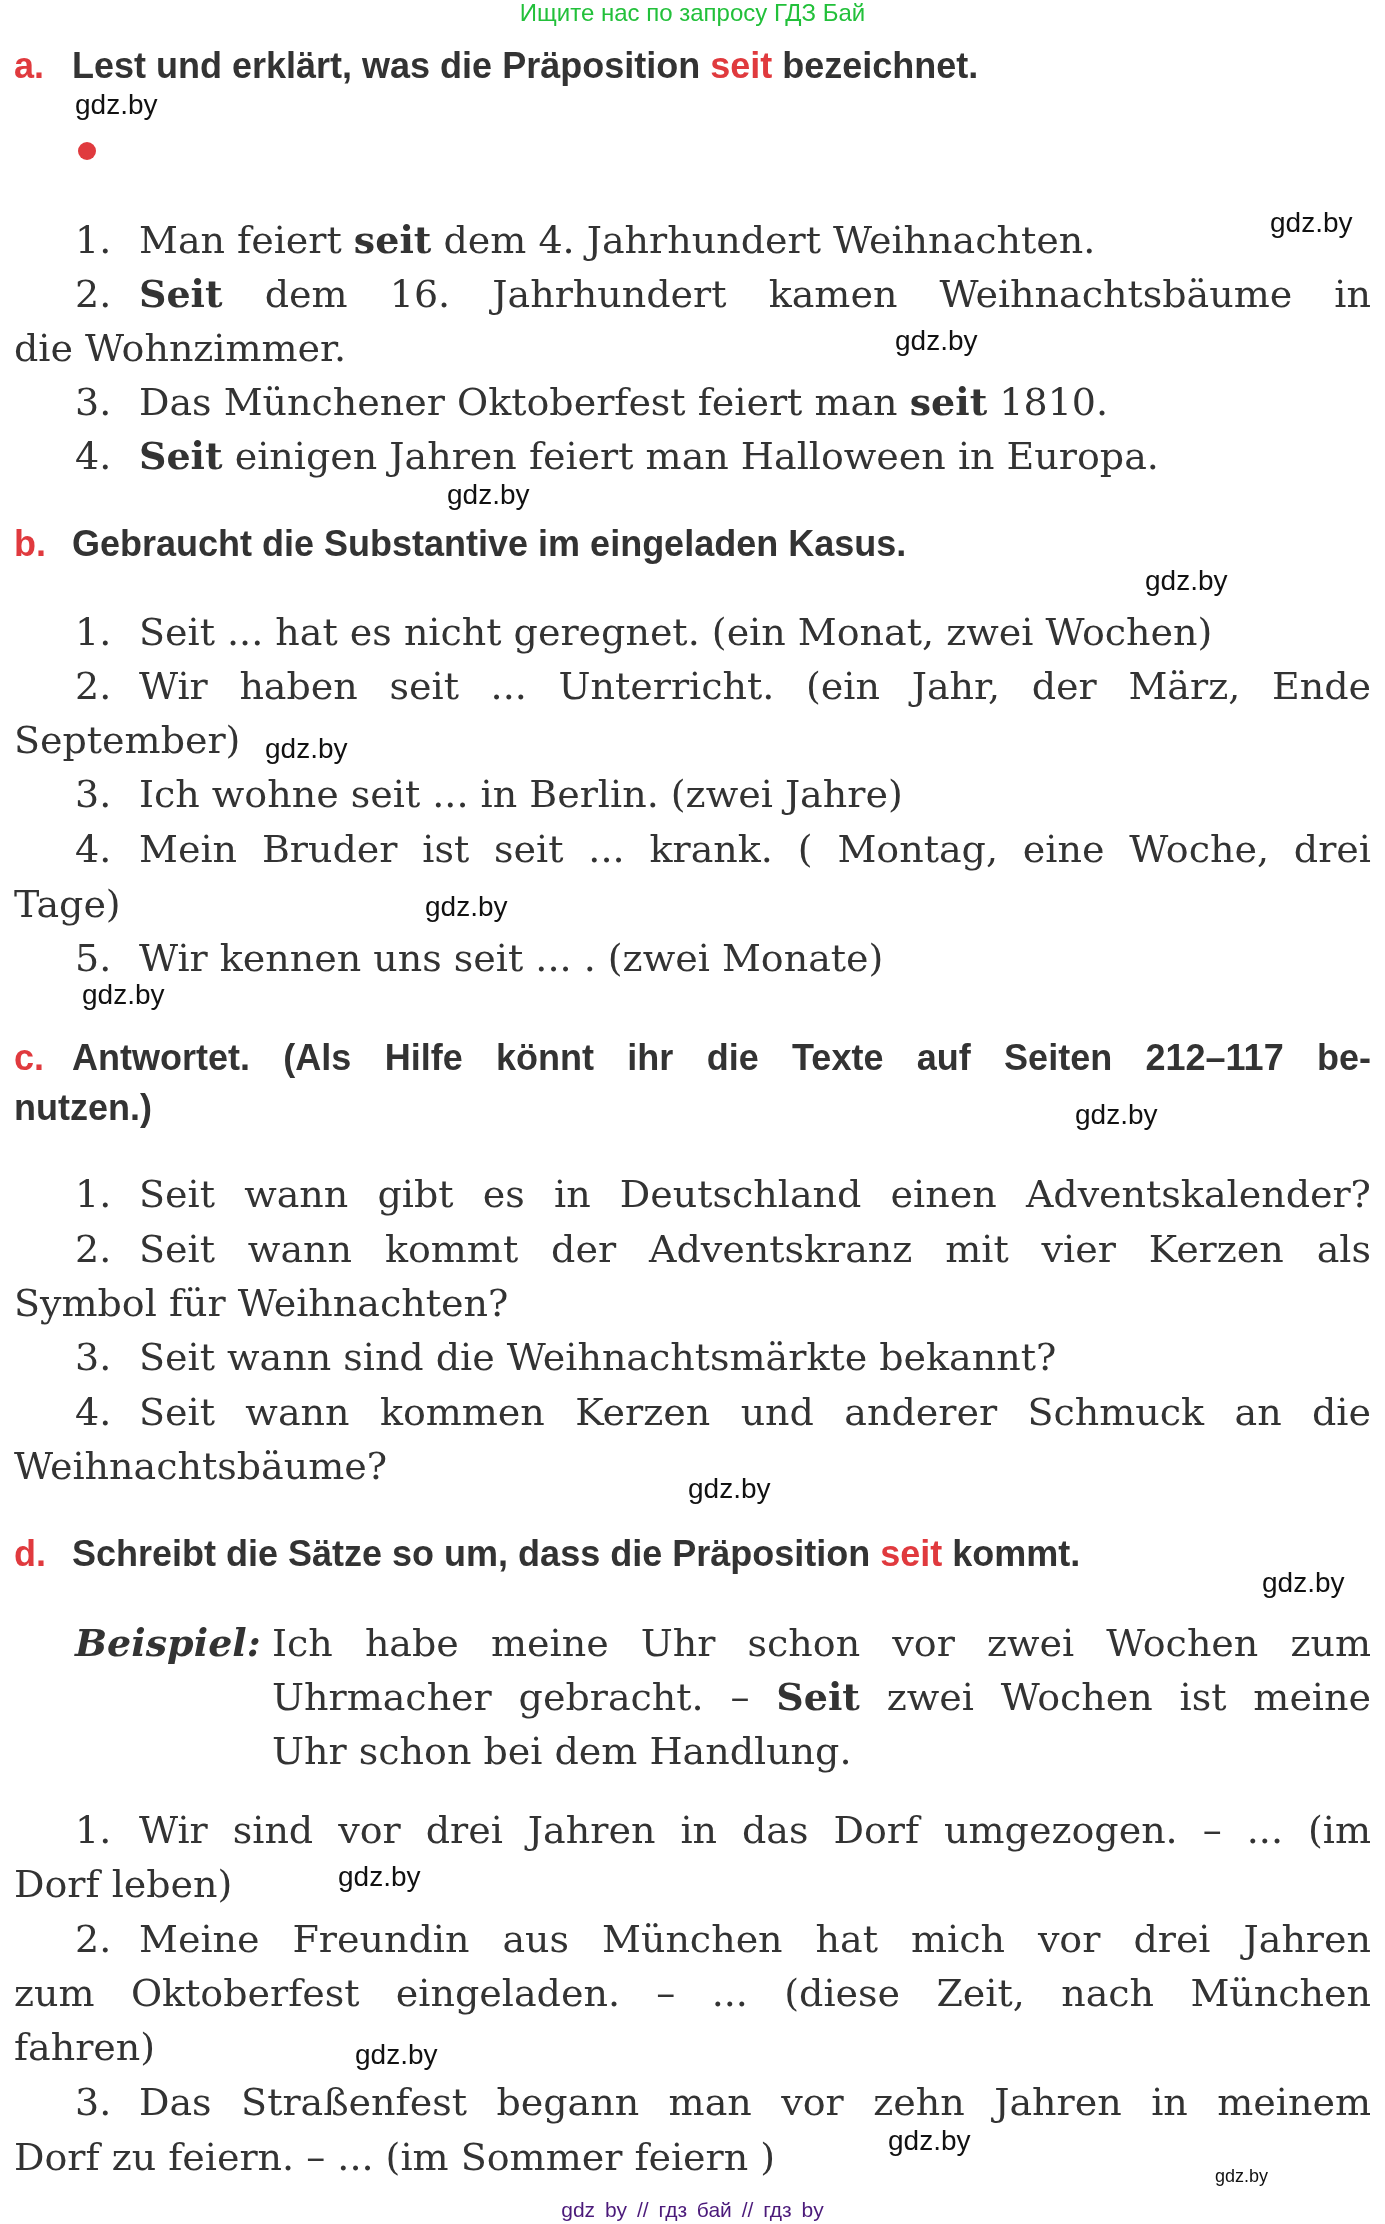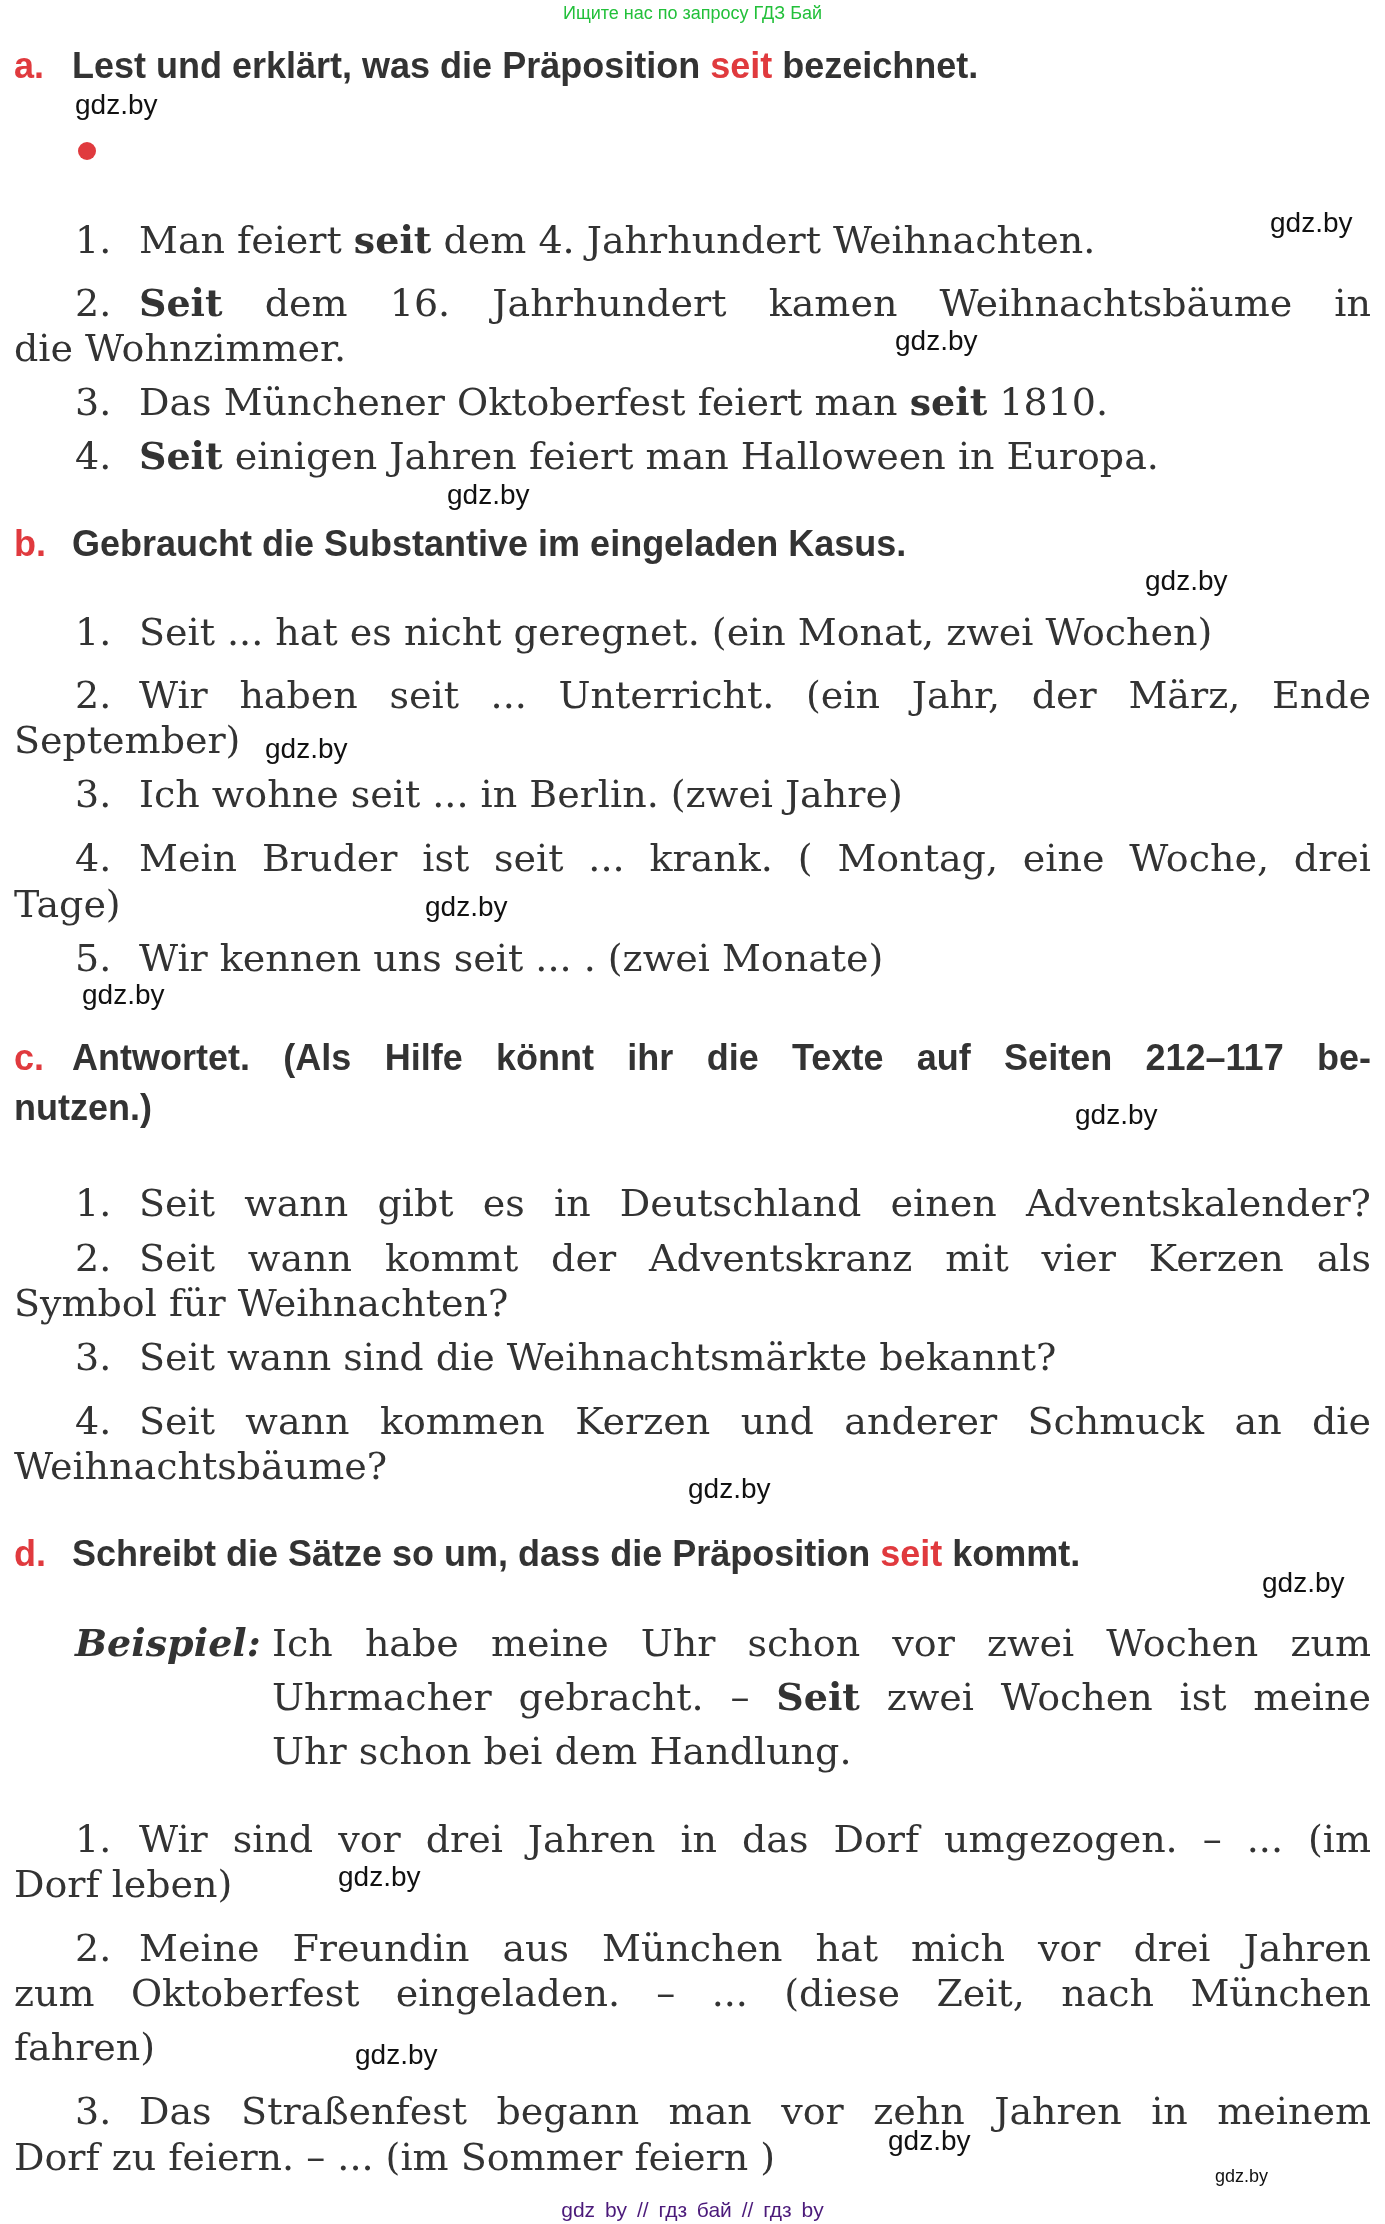--- a/index.html
+++ b/index.html
@@ -1,28 +1,28 @@
 <!DOCTYPE html>
 <html><head>
 <meta charset="utf-8">
 <style>
   * { margin:0; padding:0; box-sizing:border-box; }
   body { width:1385px; height:2224px; background:#ffffff; position:relative; overflow:hidden; }
   .abs { position:absolute; white-space:nowrap; }
-  .top-banner { left:0; width:1385px; text-align:center; top:0; font-family:"Liberation Sans", sans-serif; font-size:18px; color:#22c03a; line-height:26px; }
+  .top-banner { left:0; width:1385px; text-align:center; top:0; font-family:"Liberation Sans", sans-serif; font-size:24px; color:#22c03a; line-height:26px; }
   .footer { left:0; width:1385px; text-align:center; top:2198px; font-family:"Liberation Sans", sans-serif; font-size:21px; color:#4b1a7a; line-height:24px; word-spacing:4px; }
   .heading { font-family:"Liberation Sans", sans-serif; font-weight:bold; font-size:36px; color:#333333; line-height:44px; left:14px; }
   .heading .letter { color:#e03a3e; display:inline-block; width:58px; }
   .heading .red { color:#e03a3e; }
   .bullet-line { font-family:"Liberation Sans", sans-serif; font-weight:bold; font-size:36px; color:#333333; line-height:44px; left:78px; }
   .bullet { display:inline-block; width:18px; height:18px; border-radius:50%; background:#e03a3e; margin-right:22px; vertical-align:4px; }
   .line { font-family:"DejaVu Serif", serif; font-size:38px; color:#333333; line-height:48px; }
   .line.indent { left:75px; }
   .line.flush { left:14px; }
-  .line.just { width:1296px; text-align:justify; text-align-last:justify;margin-top:9px; }
+  .line.just { width:1296px; text-align:justify; text-align-last:justify; }
   .line.justfull { left:14px; width:1357px; text-align:justify; text-align-last:justify; }
   .num { display:inline-block; width:64px; }
   b { font-weight:bold; }
   .wm { font-family:"Liberation Sans", sans-serif; font-size:28px; color:#111111; line-height:30px; }
   .wm.small { font-size:18px; line-height:20px; }
   .beispiel-label { font-family:"DejaVu Serif", serif; font-style:italic; font-weight:bold; font-size:38px; color:#333333; line-height:48px; left:75px; }
   .beispiel-text { font-family:"DejaVu Serif", serif; font-size:38px; color:#333333; line-height:48px; left:272px; width:1099px; text-align:justify; text-align-last:justify; }
 </style>
 </head>
 <body>

